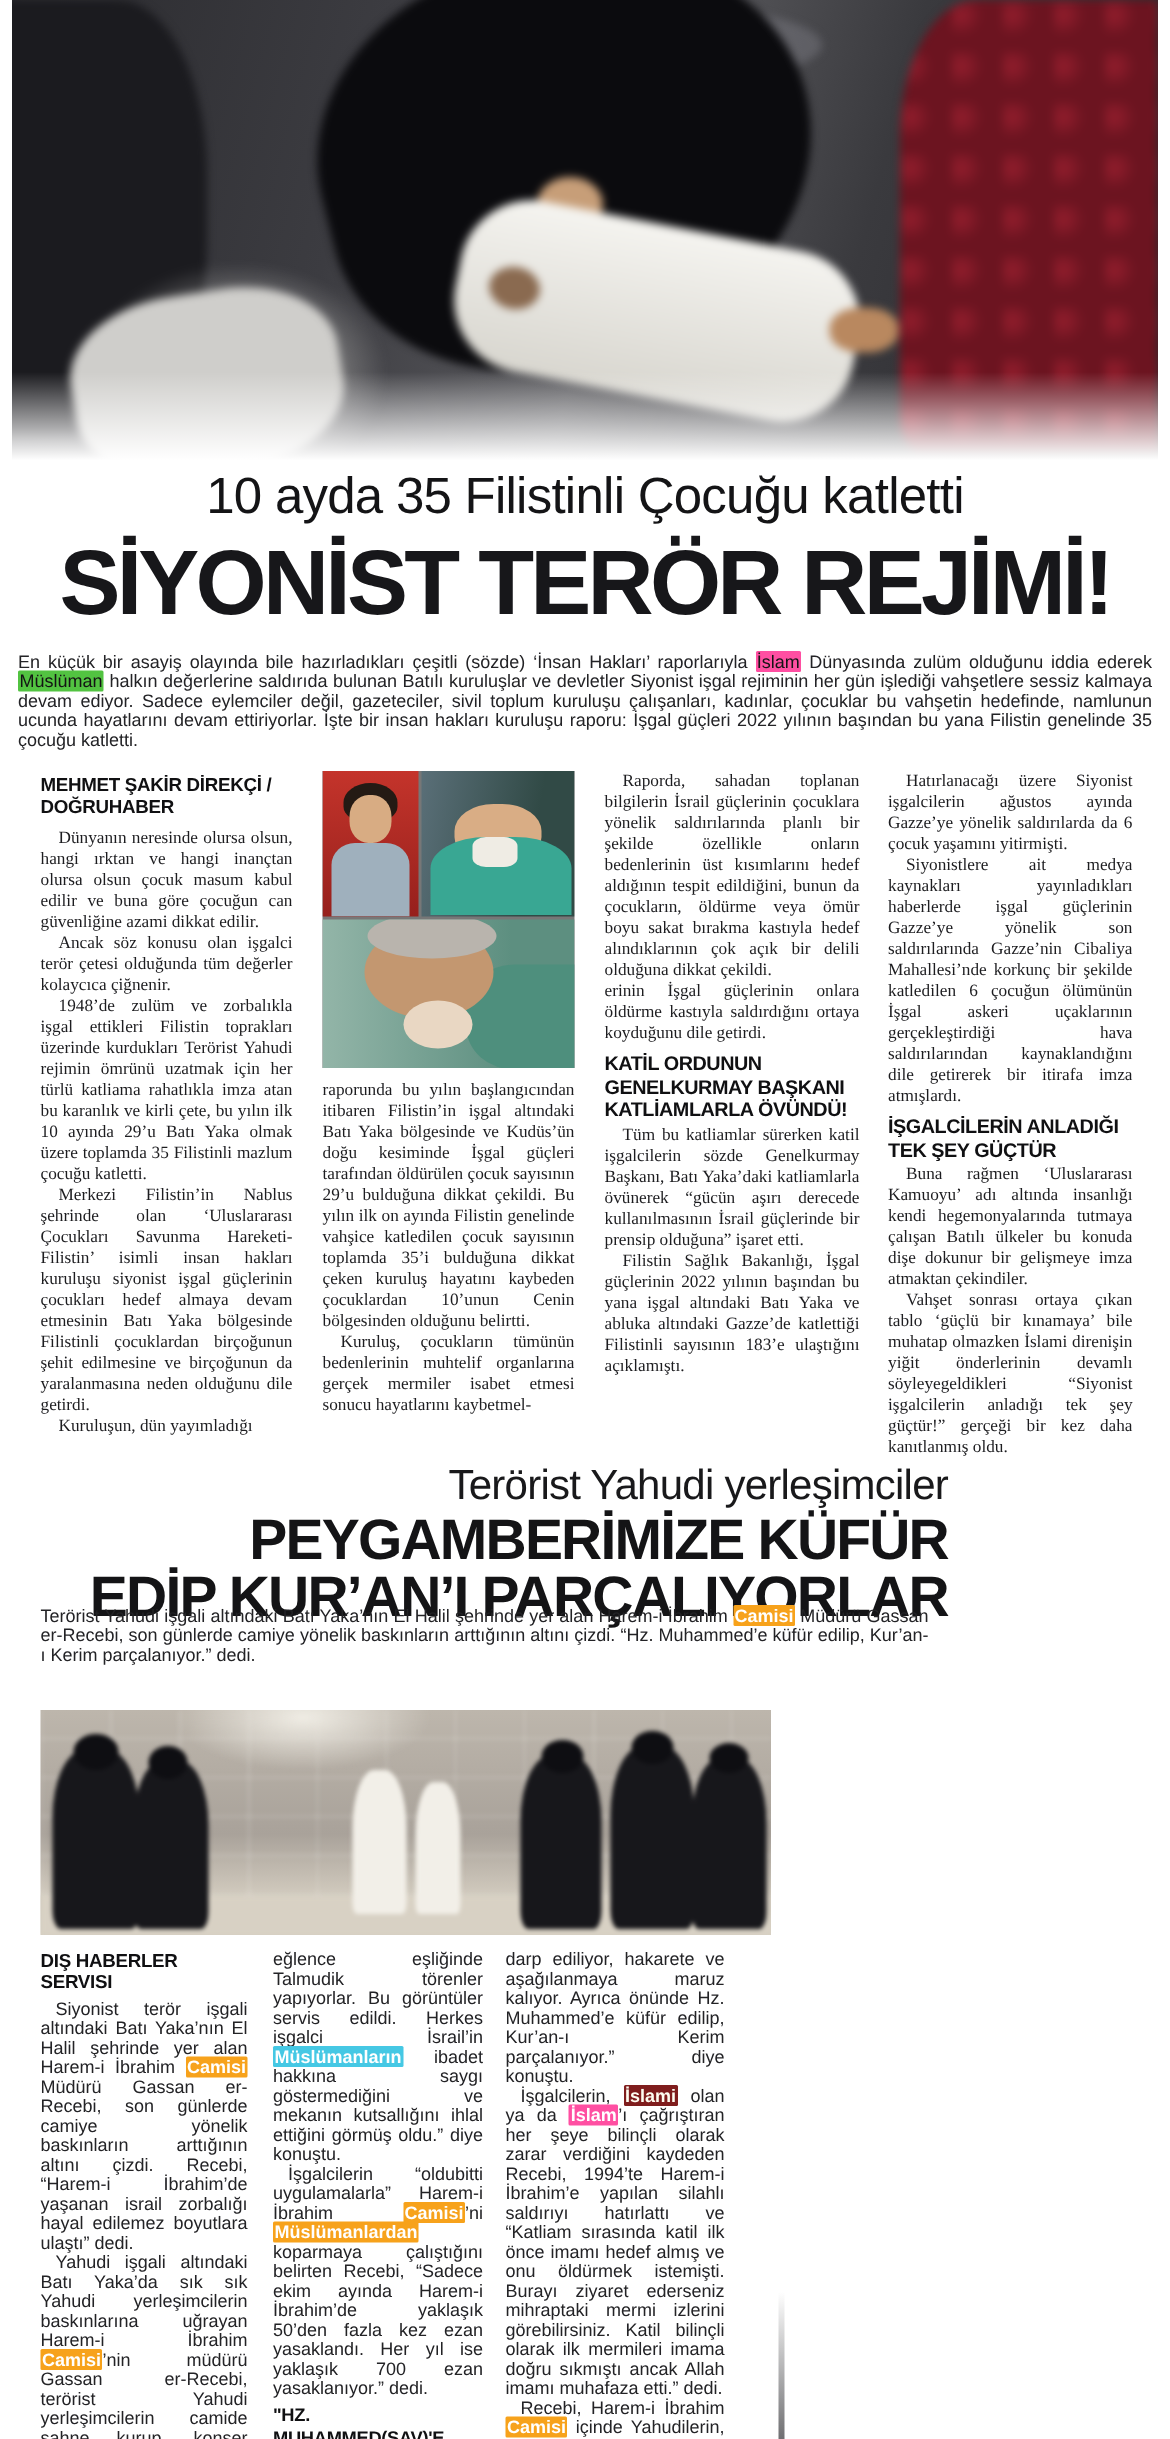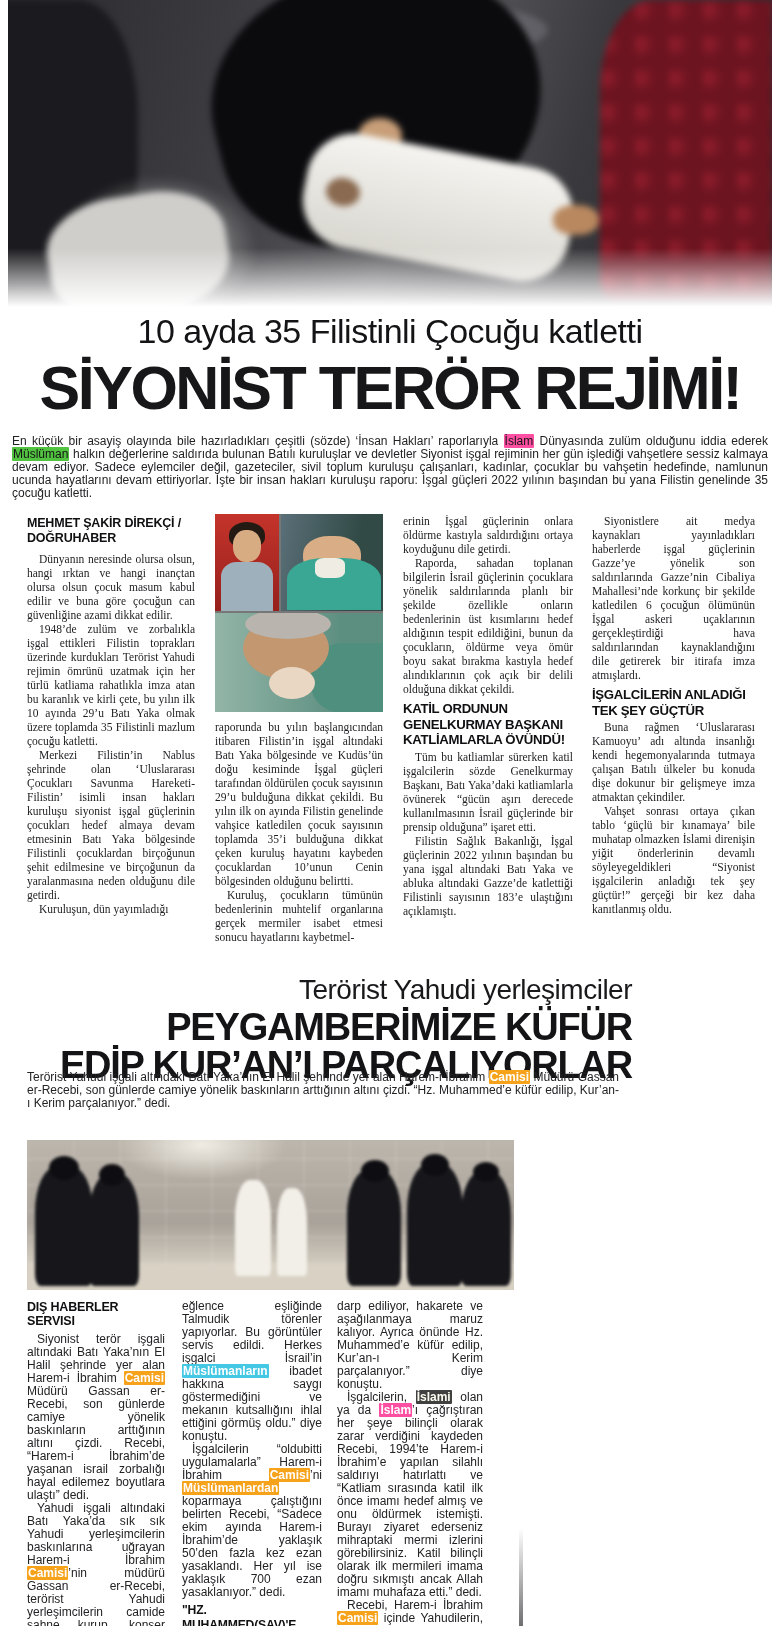--- a/index.html
+++ b/index.html
@@ -97,21 +97,21 @@
   .a2 .para.ni{text-indent:0;}
   .a2 .subhead{font-size:12.2px;line-height:14.5px;letter-spacing:-.2px;margin:4px 0 2px;}
   .byline2{font-size:12.5px;font-weight:bold;letter-spacing:-.2px;margin:0 0 5px;color:#101012;}
 
   
   .hl{padding:0 1px;border-radius:1px;}
   .hl-pink{background:#ff4fa2;color:#141414;}
   .hl-green{background:#52c341;color:#141414;}
   .hl-orange{background:#f7a21b;color:#fff;font-weight:bold;}
   .hl-cyan{background:#45c8e4;color:#fff;font-weight:bold;}
-  .hl-yellow{background:#404040;color:#fffef2;font-weight:bold;}
+  .hl-yellow{background:#7f1d1d;color:#fffef2;font-weight:bold;}
   .hl-pinkw{background:#ff4fa2;color:#fff;font-weight:bold;}
 
   
   .scan-line{position:absolute;left:519px;top:1528px;width:4px;height:98px;
              background:linear-gradient(180deg,rgba(130,130,130,0),rgba(75,75,78,.8));}
 </style>
 </head>
 <body>
 
 <div class="page">
@@ -135,20 +135,21 @@
   <div class="kicker1">10 ayda 35 Filistinli Çocuğu katletti</div>
   <div class="headline1">SİYONİST TERÖR REJİMİ!</div>
   <div class="lead1 a2">
       <p class="para ni"><span>En küçük bir asayiş olayında bile hazırladıkları çeşitli (sözde) ‘İnsan Hakları’ raporlarıyla </span><span class="hl hl-pink">İslam</span><span> Dünyasında zulüm olduğunu iddia ederek </span><span class="hl hl-green">Müslüman</span><span> halkın değerlerine saldırıda bulunan Batılı kuruluşlar ve devletler Siyonist işgal rejiminin her gün işlediği vahşetlere sessiz kalmaya devam ediyor. Sadece eylemciler değil, gazeteciler, sivil toplum kuruluşu çalışanları, kadınlar, çocuklar bu vahşetin hedefinde, namlunun ucunda hayatlarını devam ettiriyorlar. İşte bir insan hakları kuruluşu raporu: İşgal güçleri 2022 yılının başından bu yana Filistin genelinde 35 çocuğu katletti.</span></p>
     </div>
 
   <div class="col col-1 a1">
     <h3 class="byline">MEHMET ŞAKİR DİREKÇİ / DOĞRUHABER</h3>
     <div>
         <p class="para"><span>Dünyanın neresinde olursa olsun, hangi ırktan ve hangi inançtan olursa olsun çocuk masum kabul edilir ve buna göre çocuğun can güvenliğine azami dikkat edilir.</span></p>
+        <p class="para"><span>Ancak söz konusu olan işgalci terör çetesi olduğunda tüm değerler kolaycıca çiğnenir.</span></p>
         <p class="para"><span>1948’de zulüm ve zorbalıkla işgal ettikleri Filistin toprakları üzerinde kurdukları Terörist Yahudi rejimin ömrünü uzatmak için her türlü katliama rahatlıkla imza atan bu karanlık ve kirli çete, bu yılın ilk 10 ayında 29’u Batı Yaka olmak üzere toplamda 35 Filistinli mazlum çocuğu katletti.</span></p>
         <p class="para"><span>Merkezi Filistin’in Nablus şehrinde olan ‘Uluslararası Çocukları Savunma Hareketi- Filistin’ isimli insan hakları kuruluşu siyonist işgal güçlerinin çocukları hedef almaya devam etmesinin Batı Yaka bölgesinde Filistinli çocuklardan birçoğunun şehit edilmesine ve birçoğunun da yaralanmasına neden olduğunu dile getirdi.</span></p>
         <p class="para"><span>Kuruluşun, dün yayımladığı</span></p>
       </div>
   </div>
 
   <div class="col col-2 a1">
     <div class="collage">
       <div class="c-tl">
         <div class="hair"></div>
@@ -168,30 +169,31 @@
       </div>
     </div>
     <div>
         <p class="para ni"><span>raporunda bu yılın başlangıcından itibaren Filistin’in işgal altındaki Batı Yaka bölgesinde ve Kudüs’ün doğu kesiminde İşgal güçleri tarafından öldürülen çocuk sayısının 29’u bulduğuna dikkat çekildi. Bu yılın ilk on ayında Filistin genelinde vahşice katledilen çocuk sayısının toplamda 35’i bulduğuna dikkat çeken kuruluş hayatını kaybeden çocuklardan 10’unun Cenin bölgesinden olduğunu belirtti.</span></p>
         <p class="para"><span>Kuruluş, çocukların tümünün bedenlerinin muhtelif organlarına gerçek mermiler isabet etmesi sonucu hayatlarını kaybetmel-</span></p>
       </div>
   </div>
 
   <div class="col col-3 a1">
     <div>
+        <p class="para"><span>Raporda, sahadan toplanan bilgilerin İsrail güçlerinin çocuklara yönelik saldırılarında planlı bir şekilde özellikle onların bedenlerinin üst kısımlarını hedef aldığının tespit edildiğini, bunun da çocukların, öldürme veya ömür boyu sakat bırakma kastıyla hedef alındıklarının çok açık bir delili olduğuna dikkat çekildi.</span></p>
         <p class="para ni"><span>erinin İşgal güçlerinin onlara öldürme kastıyla saldırdığını ortaya koyduğunu dile getirdi.</span></p>
-        <p class="para"><span>Raporda, sahadan toplanan bilgilerin İsrail güçlerinin çocuklara yönelik saldırılarında planlı bir şekilde özellikle onların bedenlerinin üst kısımlarını hedef aldığının tespit edildiğini, bunun da çocukların, öldürme veya ömür boyu sakat bırakma kastıyla hedef alındıklarının çok açık bir delili olduğuna dikkat çekildi.</span></p>
         <h4 class="subhead"><span>KATİL ORDUNUN GENELKURMAY BAŞKANI KATLİAMLARLA ÖVÜNDÜ!</span></h4>
         <p class="para"><span>Tüm bu katliamlar sürerken katil işgalcilerin sözde Genelkurmay Başkanı, Batı Yaka’daki katliamlarla övünerek “gücün aşırı derecede kullanılmasının İsrail güçlerinde bir prensip olduğuna” işaret etti.</span></p>
         <p class="para"><span>Filistin Sağlık Bakanlığı, İşgal güçlerinin 2022 yılının başından bu yana işgal altındaki Batı Yaka ve abluka altındaki Gazze’de katlettiği Filistinli sayısının 183’e ulaştığını açıklamıştı.</span></p>
       </div>
   </div>
 
   <div class="col col-4 a1">
     <div>
+        <p class="para"><span>Hatırlanacağı üzere Siyonist işgalcilerin ağustos ayında Gazze’ye yönelik saldırılarda da 6 çocuk yaşamını yitirmişti.</span></p>
         <p class="para"><span>Siyonistlere ait medya kaynakları yayınladıkları haberlerde işgal güçlerinin Gazze’ye yönelik son saldırılarında Gazze’nin Cibaliya Mahallesi’nde korkunç bir şekilde katledilen 6 çocuğun ölümünün İşgal askeri uçaklarının gerçekleştirdiği hava saldırılarından kaynaklandığını dile getirerek bir itirafa imza atmışlardı.</span></p>
         <h4 class="subhead"><span>İŞGALCİLERİN ANLADIĞI TEK ŞEY GÜÇTÜR</span></h4>
         <p class="para"><span>Buna rağmen ‘Uluslararası Kamuoyu’ adı altında insanlığı kendi hegemonyalarında tutmaya çalışan Batılı ülkeler bu konuda dişe dokunur bir gelişmeye imza atmaktan çekindiler.</span></p>
         <p class="para"><span>Vahşet sonrası ortaya çıkan tablo ‘güçlü bir kınamaya’ bile muhatap olmazken İslami direnişin yiğit önderlerinin devamlı söyleyegeldikleri “Siyonist işgalcilerin anladığı tek şey güçtür!” gerçeği bir kez daha kanıtlanmış oldu.</span></p>
       </div>
   </div>
 
   <div class="a2head">
     <h2 class="kicker2">Terörist Yahudi yerleşimciler</h2>
     <h1 class="headline2">

